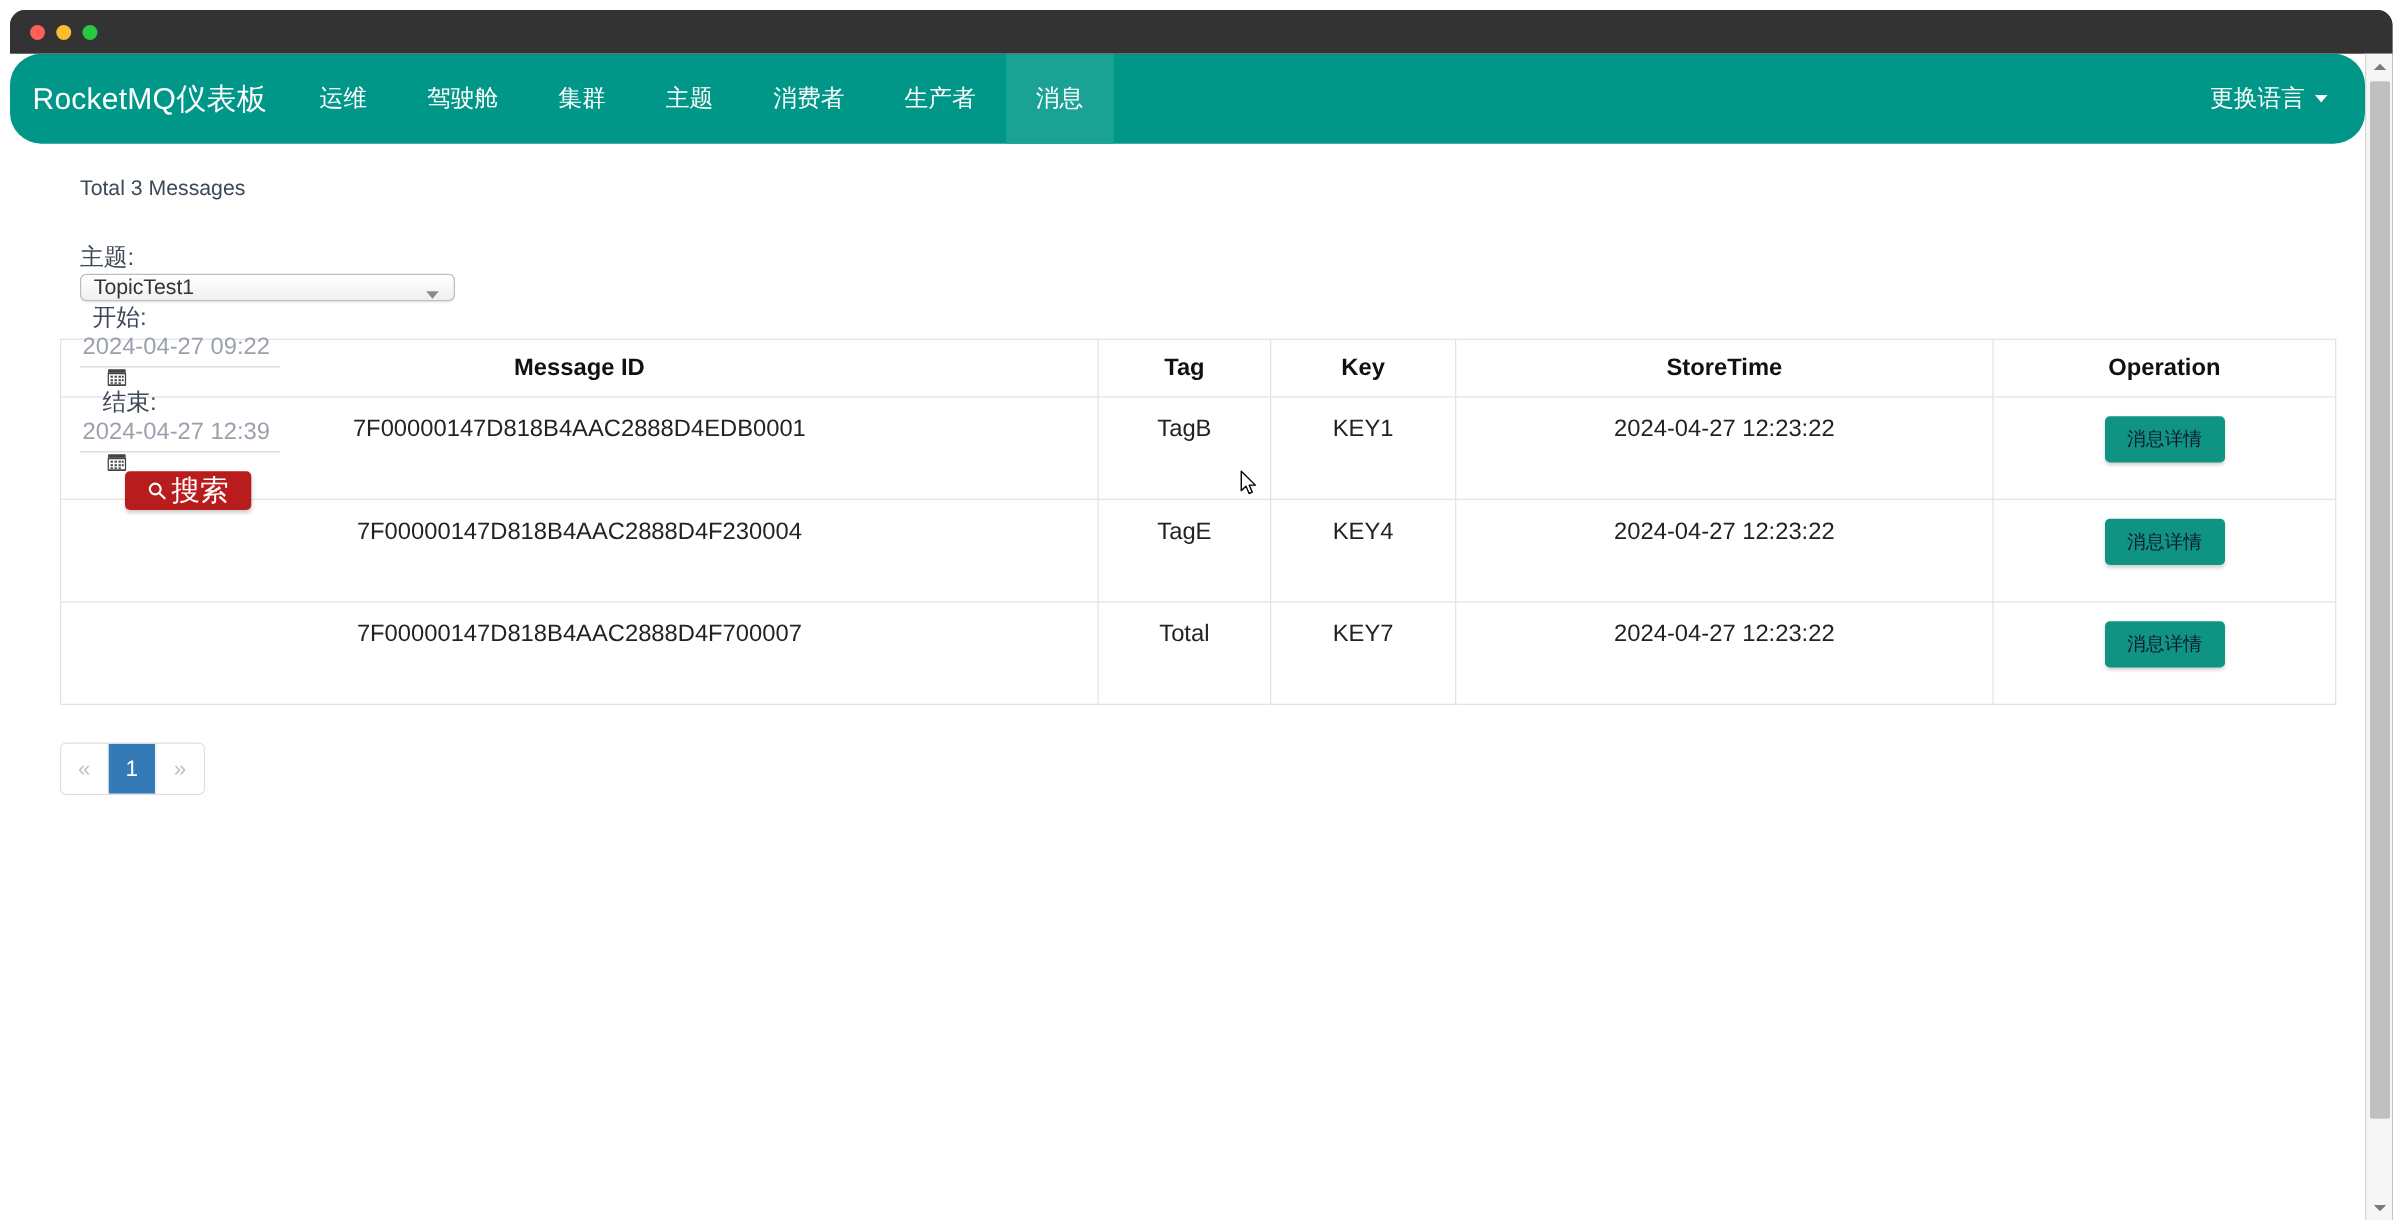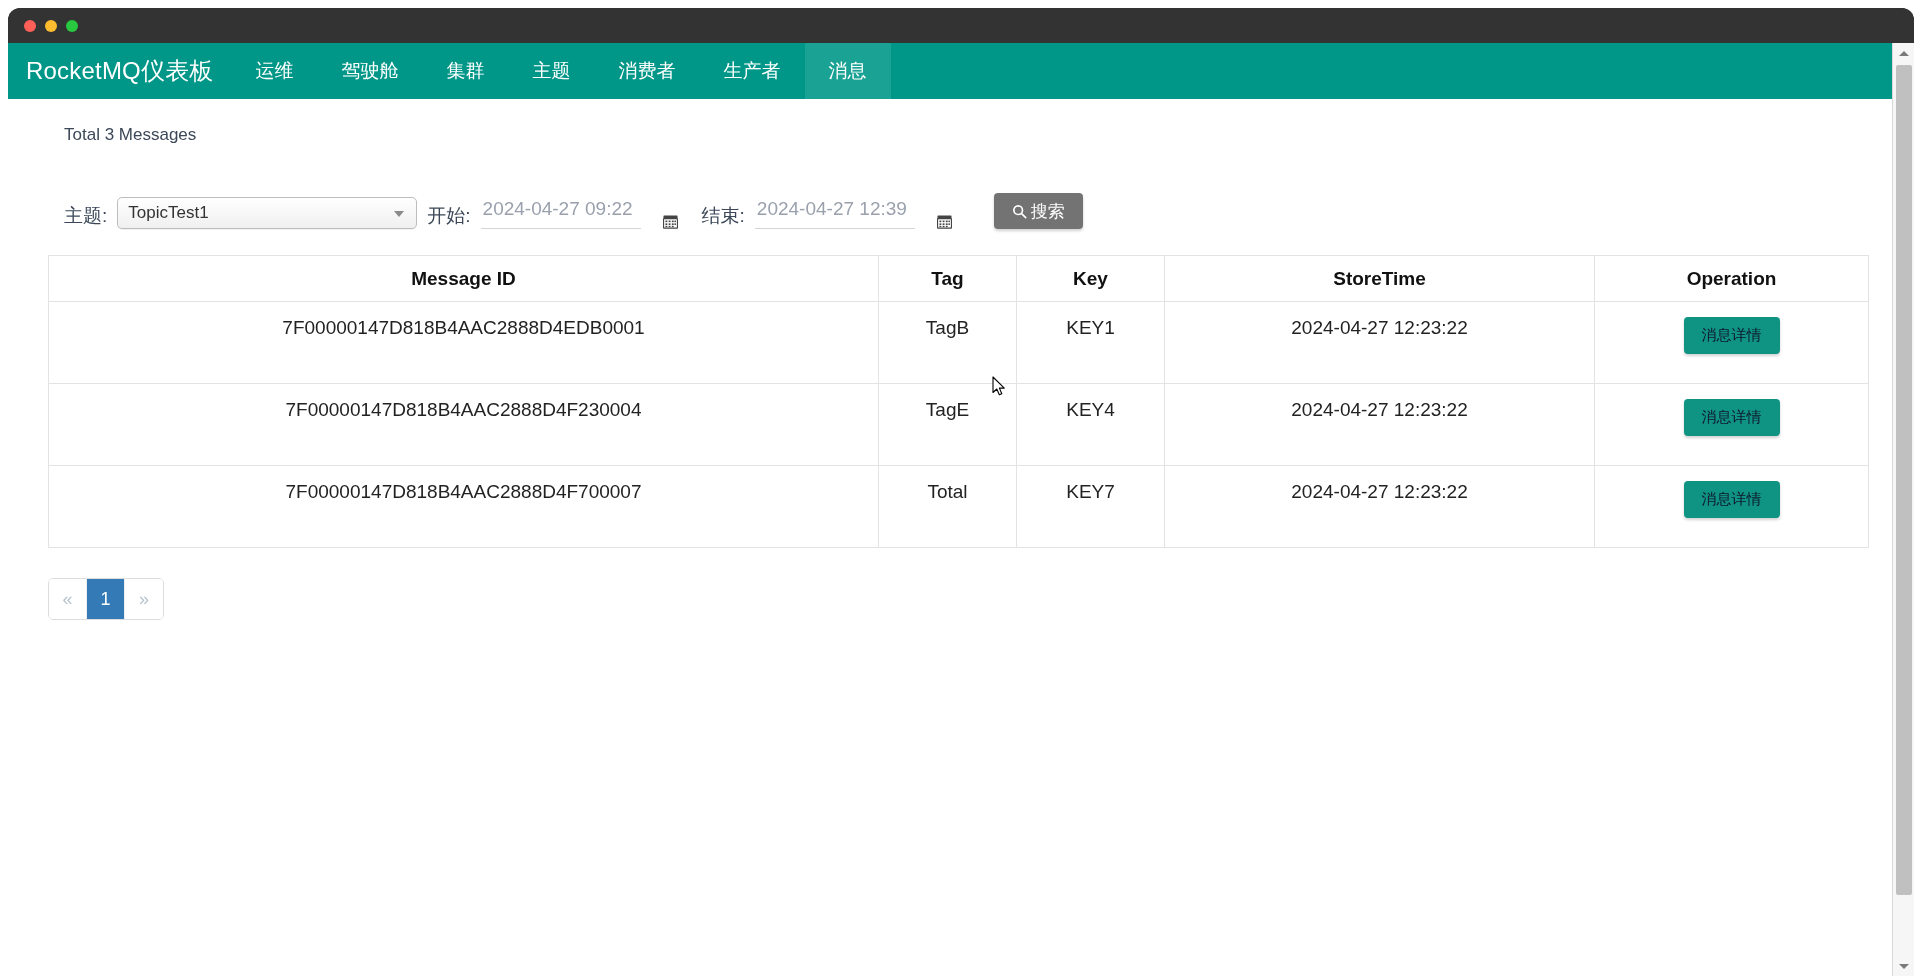--- a/index.html
+++ b/index.html
@@ -45,24 +45,25 @@
     left: 0; top: 0;
     width: 1884px;
     height: 933px;
     background: #ffffff;
   }
 
   
   #navbar {
     position: relative;
     width: 1884px;
-    height: 56px;
+    height: 72px;
     background: #009688;
     display: flex;
     align-items: stretch;
+    border-radius: 25px;
   }
   #brand {
     display: flex; align-items: center;
     padding: 0 18px 0 18px;
     color: #ffffff;
     font-size: 24px;
     letter-spacing: 0.2px;
     white-space: nowrap;
   }
   .nav-item {
@@ -128,23 +129,24 @@
     margin-top: 26px;
     font-size: 17px;
     color: #3c4858;
     padding-left: 16px;
   }
 
   
   #searchbar {
     margin-top: 32px;
     display: flex;
-    align-items: flex-end;
+    align-items: flex-start;
     padding-left: 16px;
     height: 52px;
+    flex-direction: column;
   }
   .field-label {
     font-size: 19px;
     color: #3c4858;
     margin-right: 10px;
     white-space: nowrap;
   }
   #topic-select {
     width: 300px;
     height: 32px;
@@ -183,25 +185,25 @@
     margin-left: 22px;
     margin-right: 6px;
     display: inline-block;
     width: 15px; height: 15px;
     color: #444;
   }
   #search-btn {
     margin-left: 36px;
     height: 36px;
     padding: 0 18px;
-    background: #737373;
+    background: #b91c1c;
     color: #ffffff;
     border: none;
     border-radius: 4px;
-    font-size: 17px;
+    font-size: 23px;
     display: flex; align-items: center; gap: 4px;
     cursor: pointer;
     box-shadow: 0 2px 3px rgba(0,0,0,.18);
     font-family: "Liberation Sans", sans-serif;
   }
   #search-btn svg { display:block; }
 
   
   #msg-table {
     margin-top: 26px;
@@ -322,20 +324,26 @@
       <div id="navbar">
         <div id="brand">RocketMQ仪表板</div>
         <div id="nav-left">
           <div class="nav-item">运维</div>
           <div class="nav-item">驾驶舱</div>
           <div class="nav-item">集群</div>
           <div class="nav-item">主题</div>
           <div class="nav-item">消费者</div>
           <div class="nav-item">生产者</div>
           <div class="nav-item active">消息</div>
+        </div>
+        <div id="nav-right">
+          <div id="lang">
+            <span>更换语言</span>
+            <span class="caret"></span>
+          </div>
         </div>
       </div>
 
       <div id="content">
 
         
 
         
         <div id="total">Total 3 Messages</div>
 

